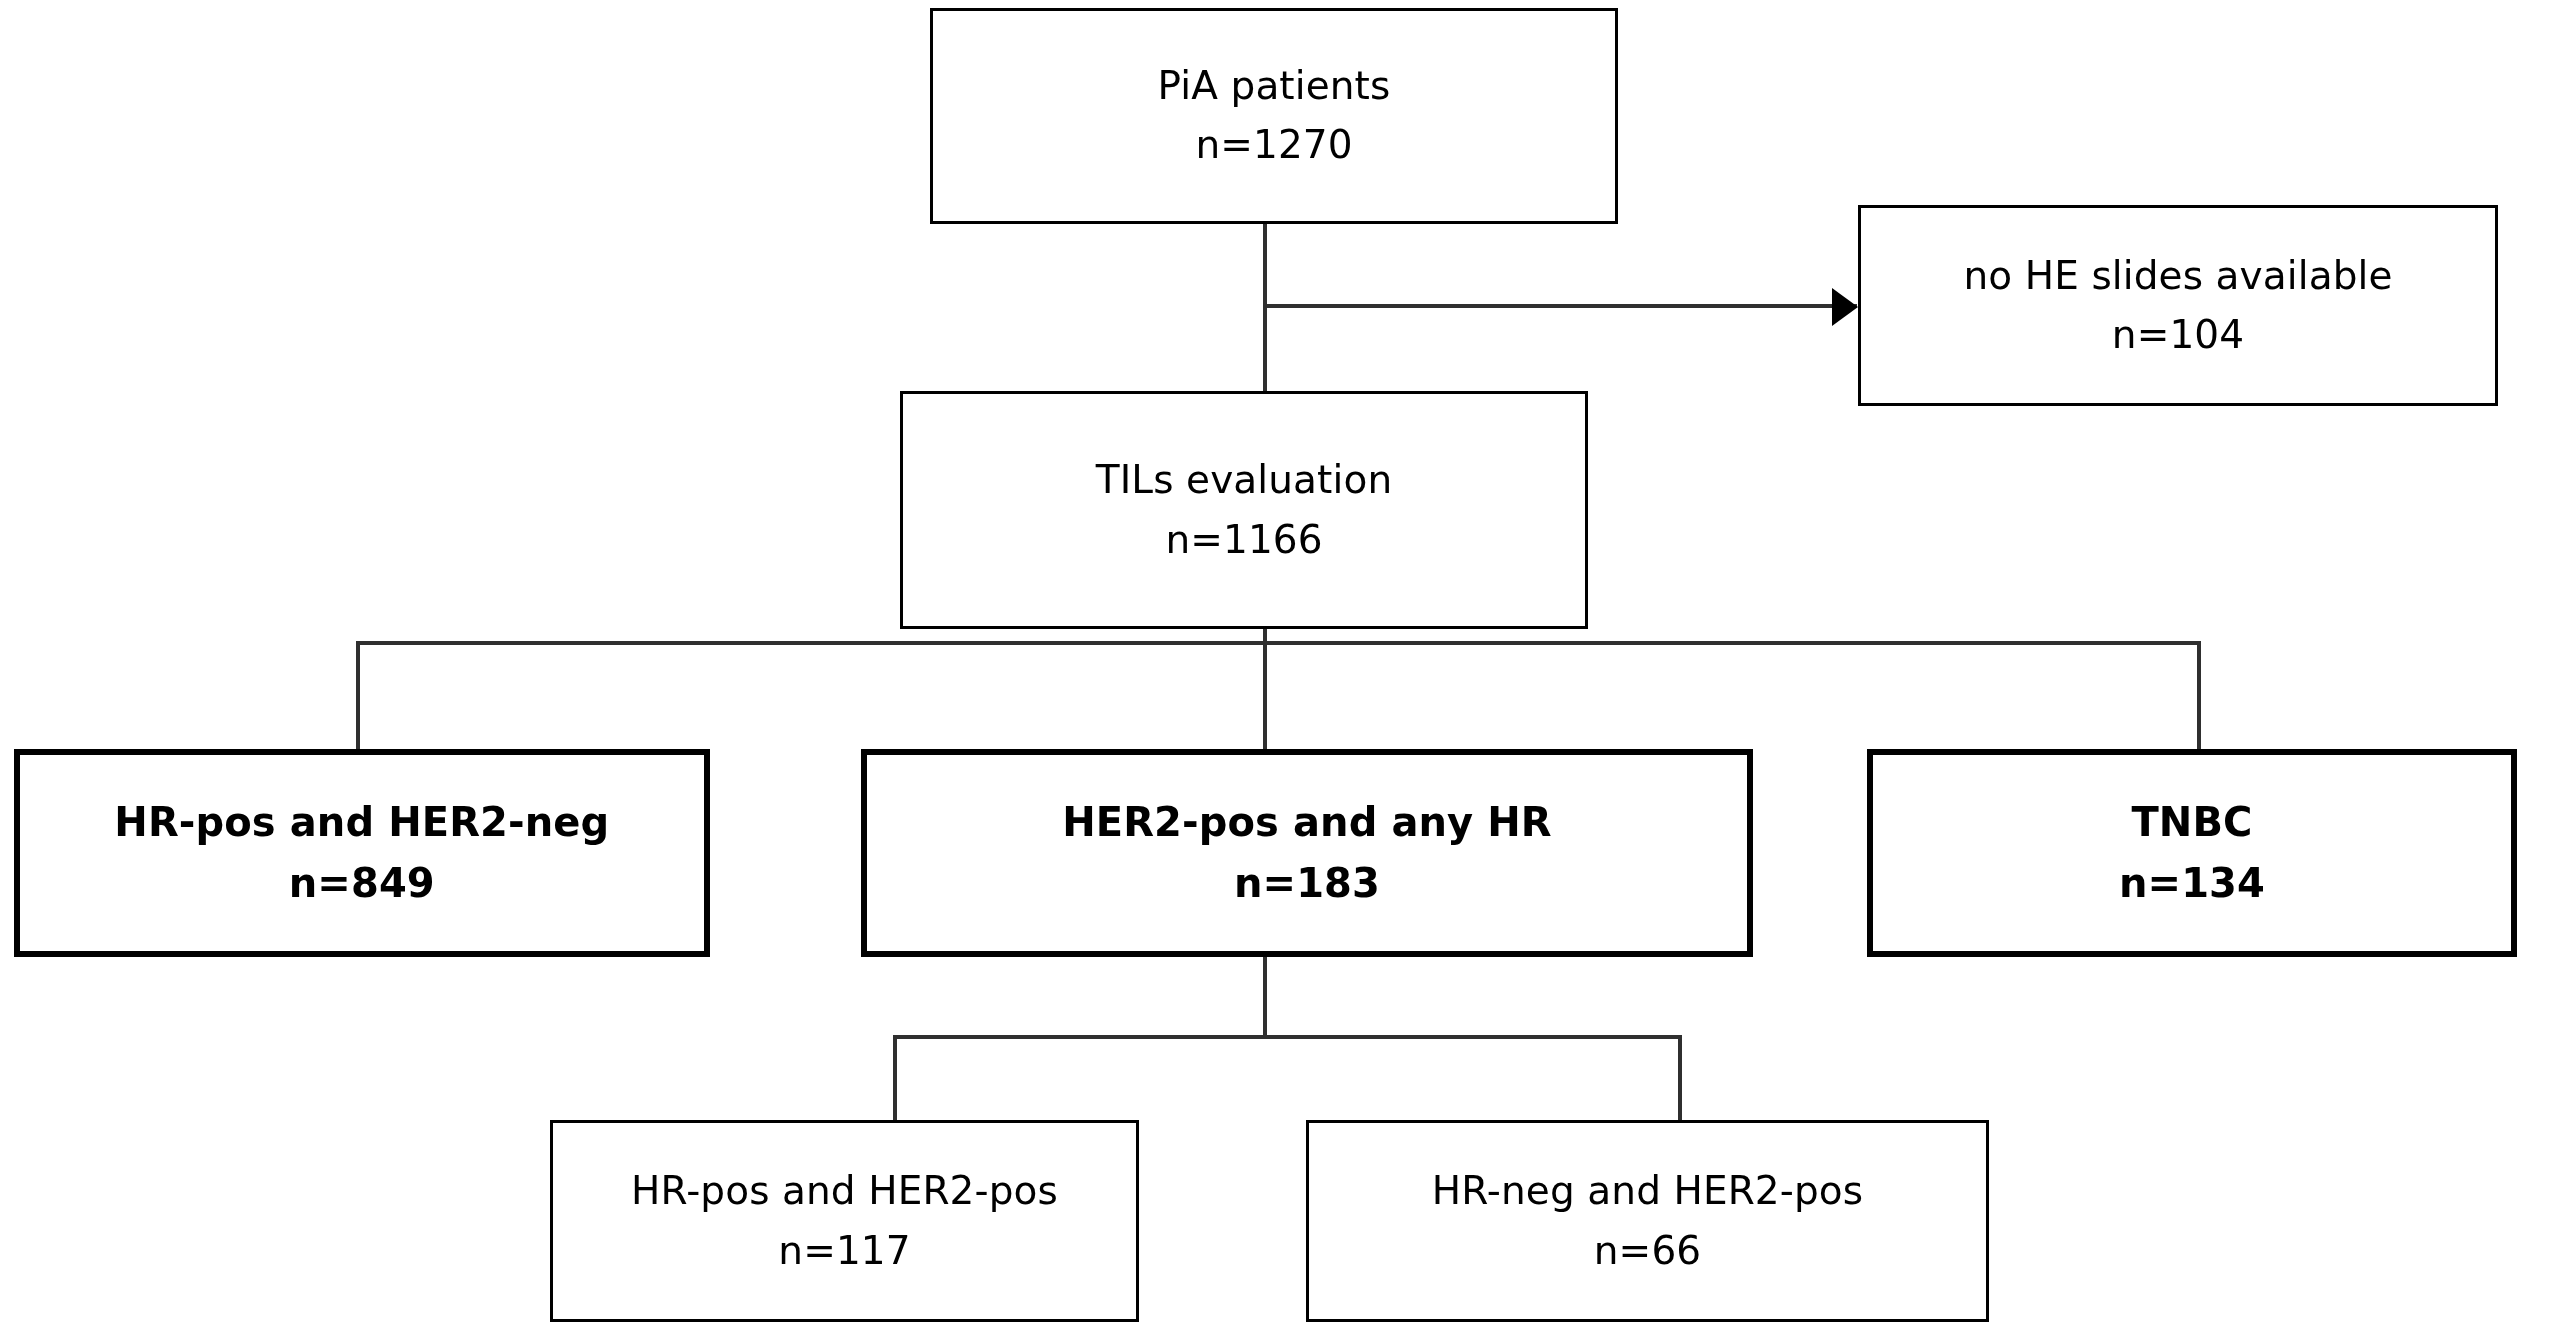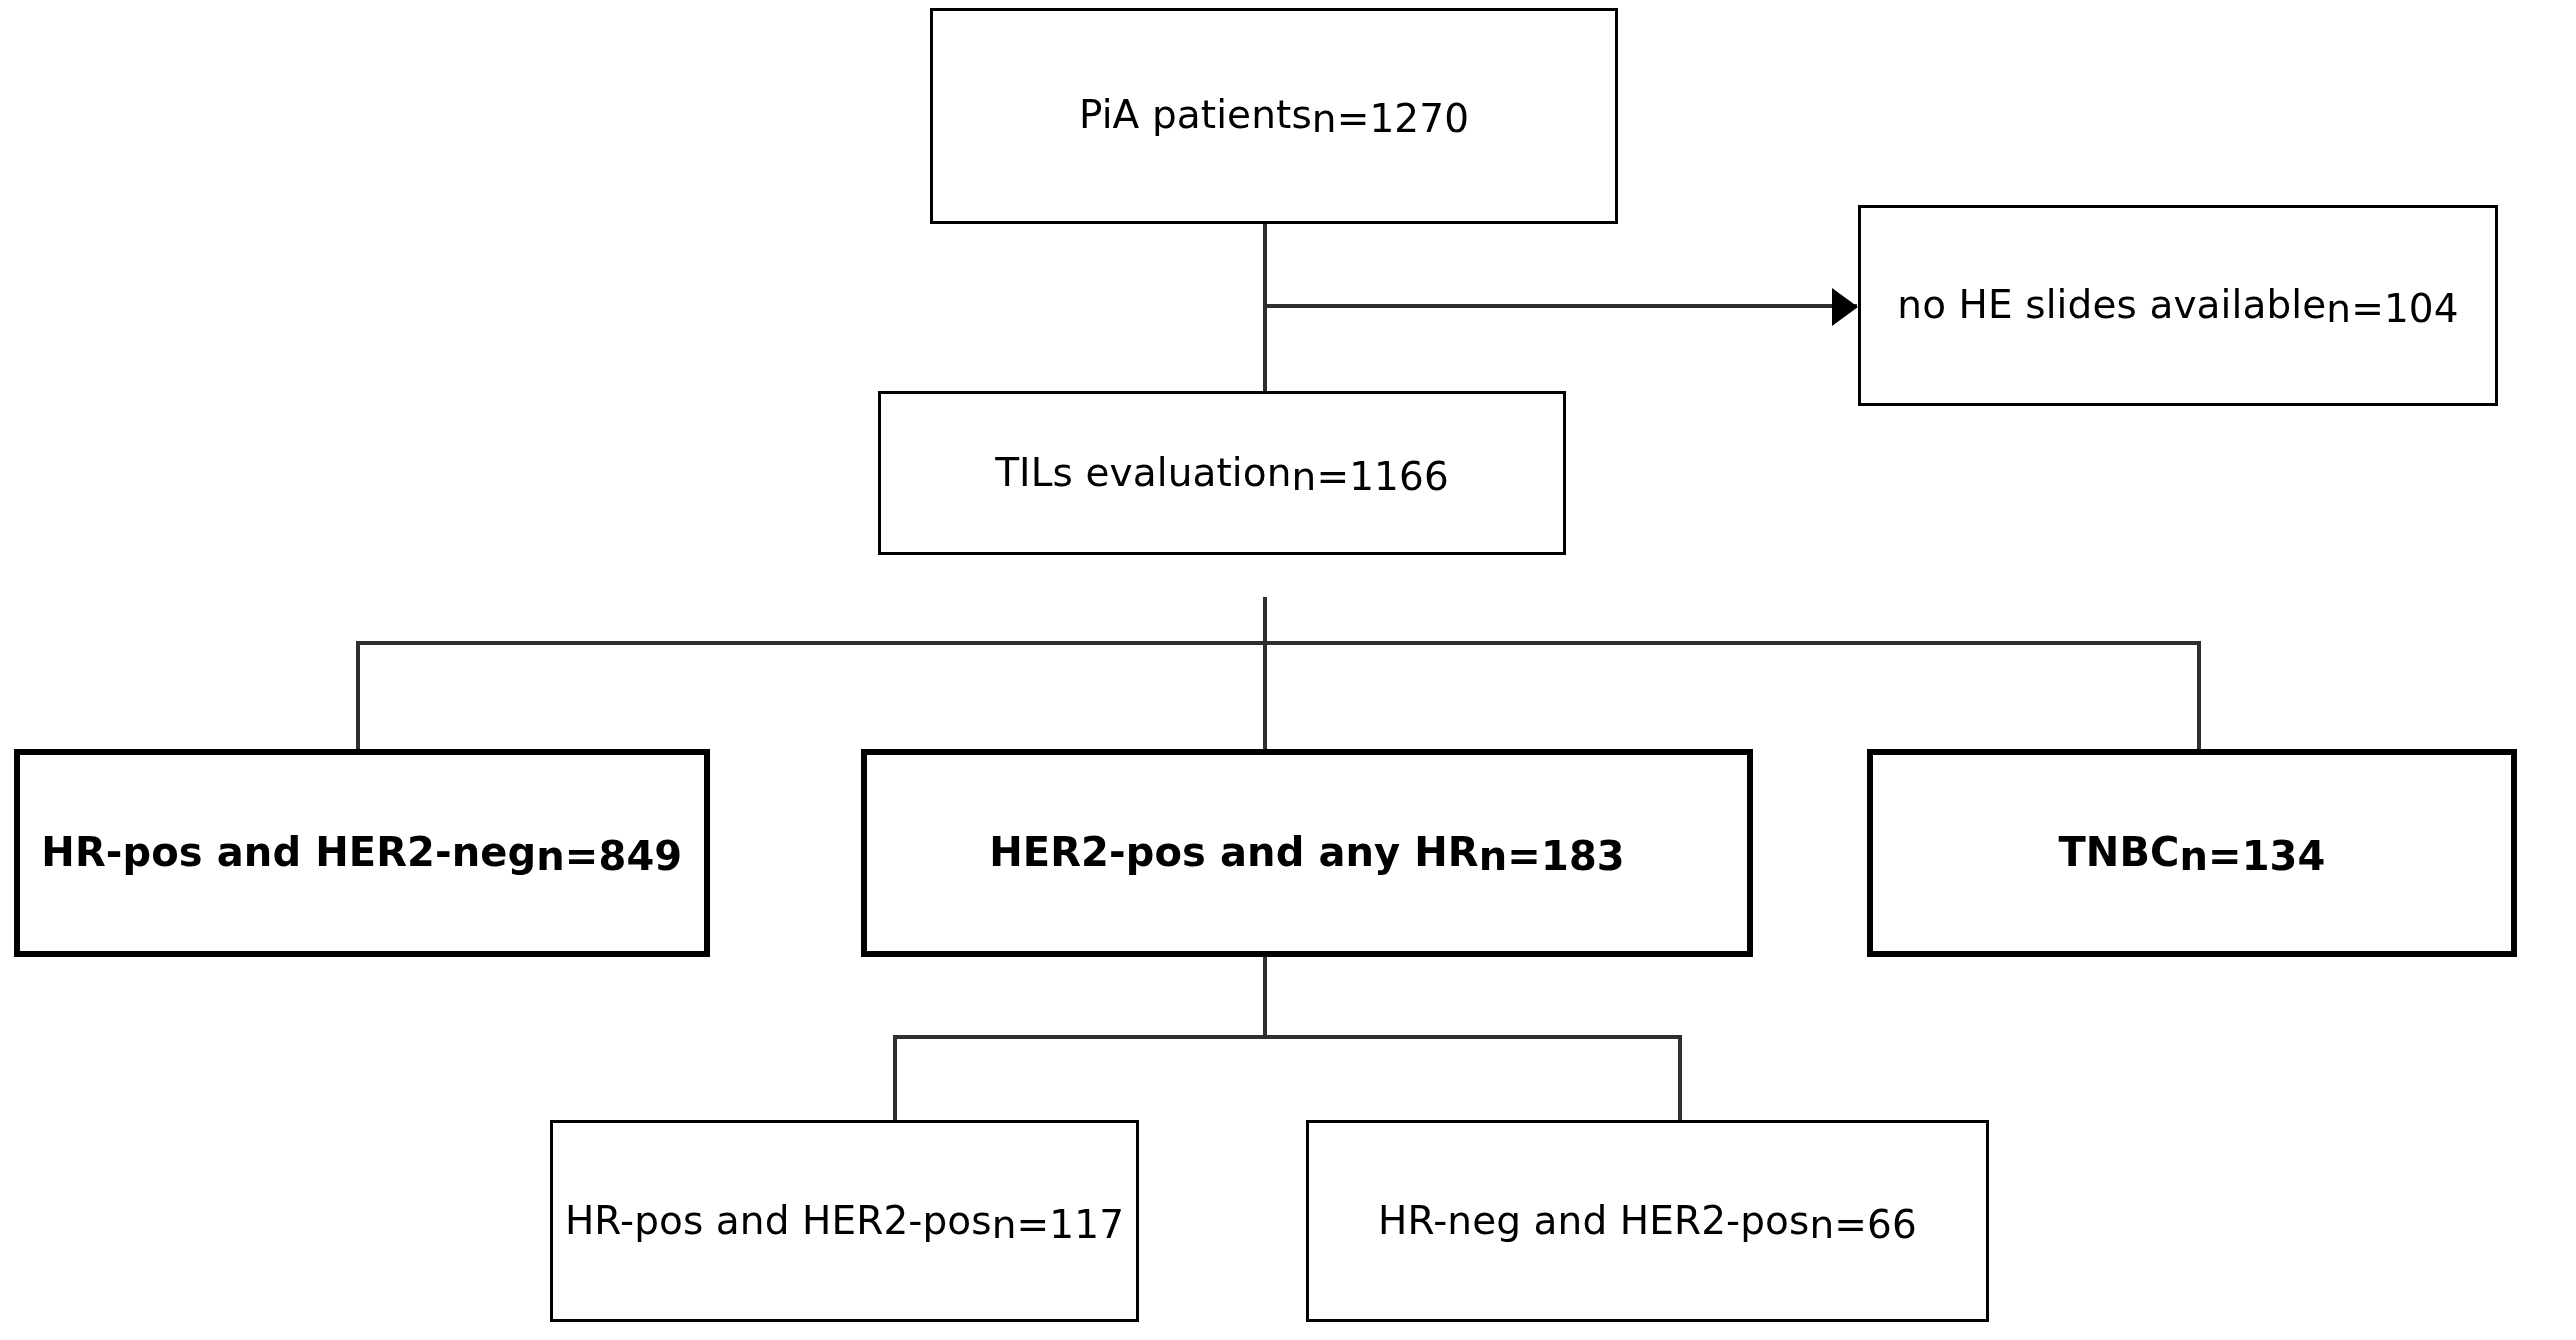--- a/index.html
+++ b/index.html
@@ -16,21 +16,21 @@
     font-family: "DejaVu Sans", "Liberation Sans", sans-serif;
     overflow: hidden;
   }
 
   
   .node {
     position: absolute;
     box-sizing: border-box;
     background: #ffffff;
     display: flex;
-    flex-direction: row;
+    flex-direction: column;
     align-items: center;
     justify-content: center;
     text-align: center;
     color: #000000;
     z-index: 3;
   }
   .node.thin {
     border: 3.1px solid #000000;
   }
   .node.thick {
@@ -99,21 +99,21 @@
   <div class="node thin" style="left:930px; top:7.5px; width:688px; height:216px;">
     <span class="line1">PiA patients</span>
     <span class="line2">n=1270</span>
   </div>
 
   <div class="node thin" style="left:1858px; top:205px; width:640px; height:201px;">
     <span class="line1">no HE slides available</span>
     <span class="line2">n=104</span>
   </div>
 
-  <div class="node thin" style="left:878px; top:391px; width:688px; height:164px;">
+  <div class="node thin" style="left:900px; top:391px; width:688px; height:238px;">
     <span class="line1">TILs evaluation</span>
     <span class="line2">n=1166</span>
   </div>
 
   <div class="node thick" style="left:13.8px; top:749px; width:696px; height:208px;">
     <span class="line1">HR-pos and HER2-neg</span>
     <span class="line2">n=849</span>
   </div>
 
   <div class="node thick" style="left:861px; top:749px; width:892px; height:208px;">

